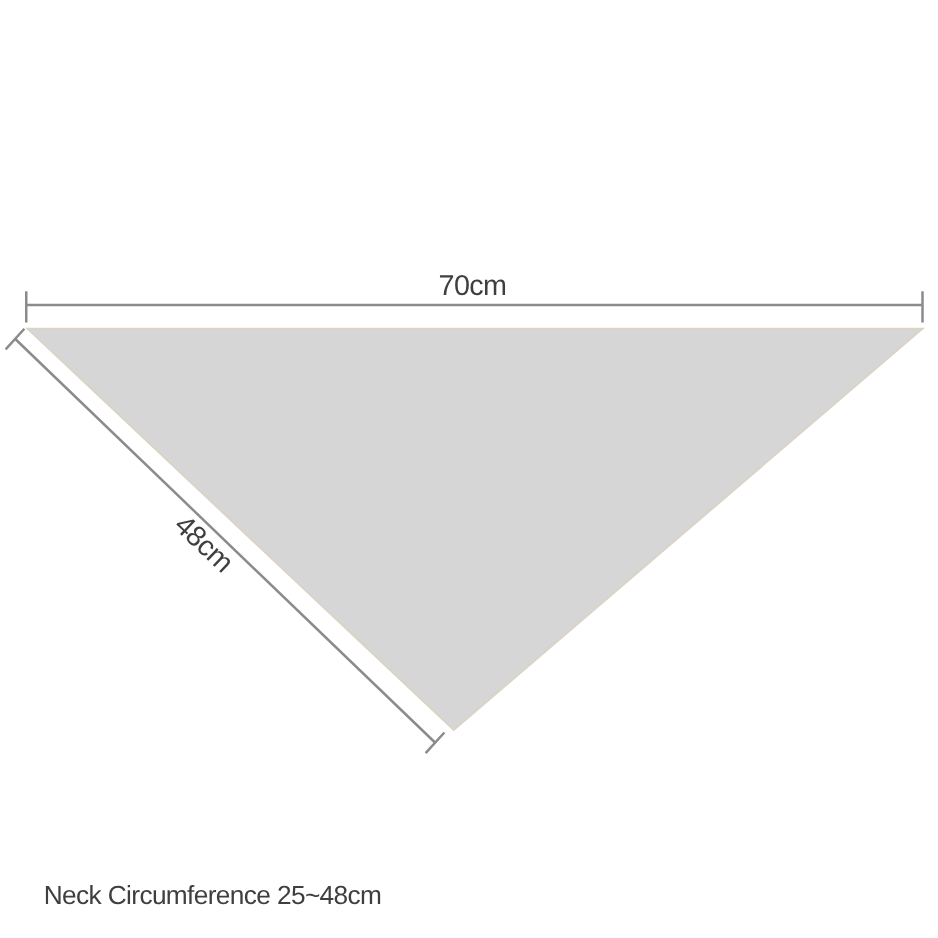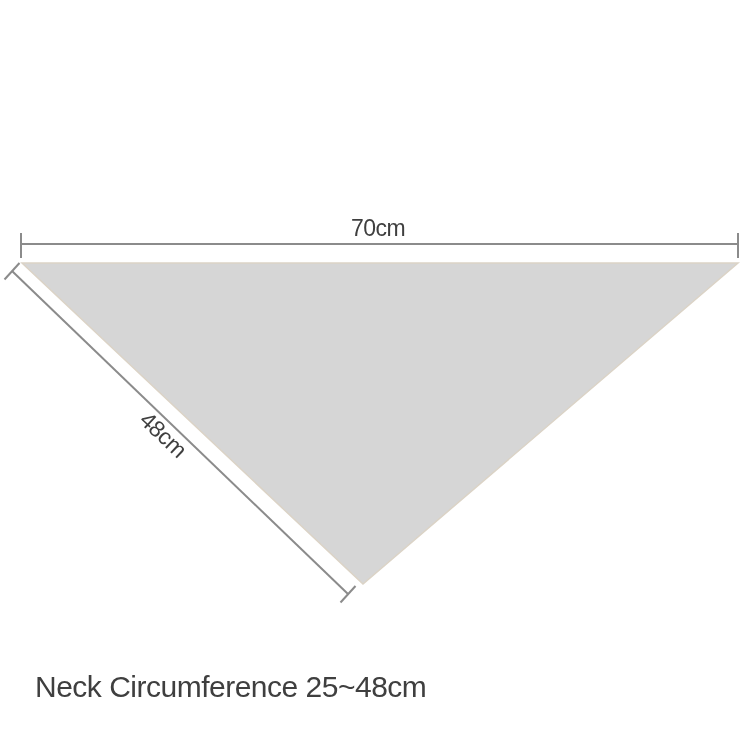--- a/index.html
+++ b/index.html
@@ -23,22 +23,22 @@
   }
   .dim-label {
     font-family: "Liberation Sans", "DejaVu Sans", sans-serif;
     font-size: 23px;
     font-weight: 500;
     letter-spacing: -0.5px;
   }
   .caption {
     position: absolute;
     left: 35px;
-    top: 670px;
-    font-size: 30px;
+    top: 705px;
+    font-size: 21px;
     font-weight: 500;
     letter-spacing: -0.5px;
     color: #3f3f3f;
     white-space: nowrap;
   }
 </style>
 </head>
 <body>
 
 <div class="stage">

